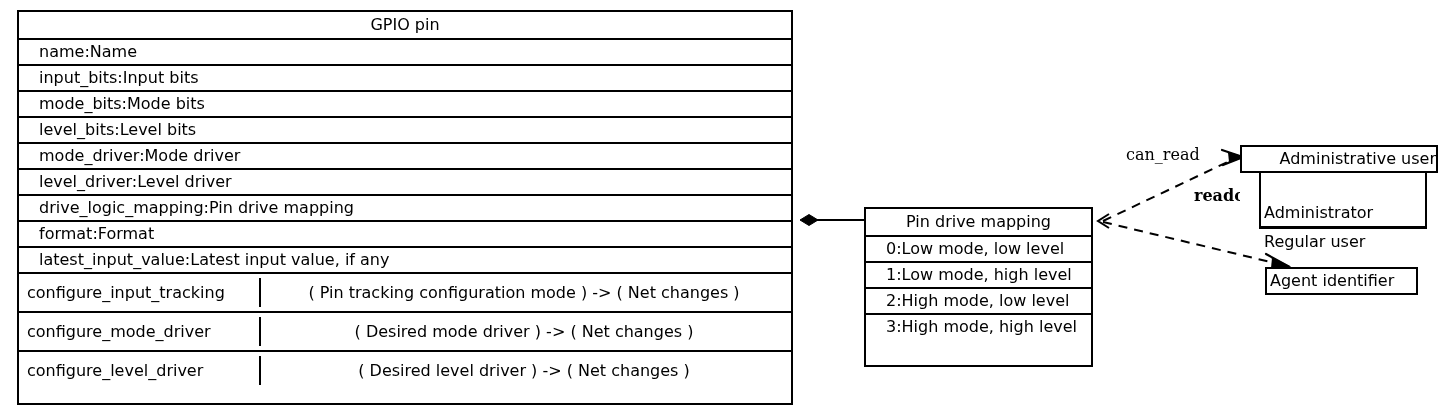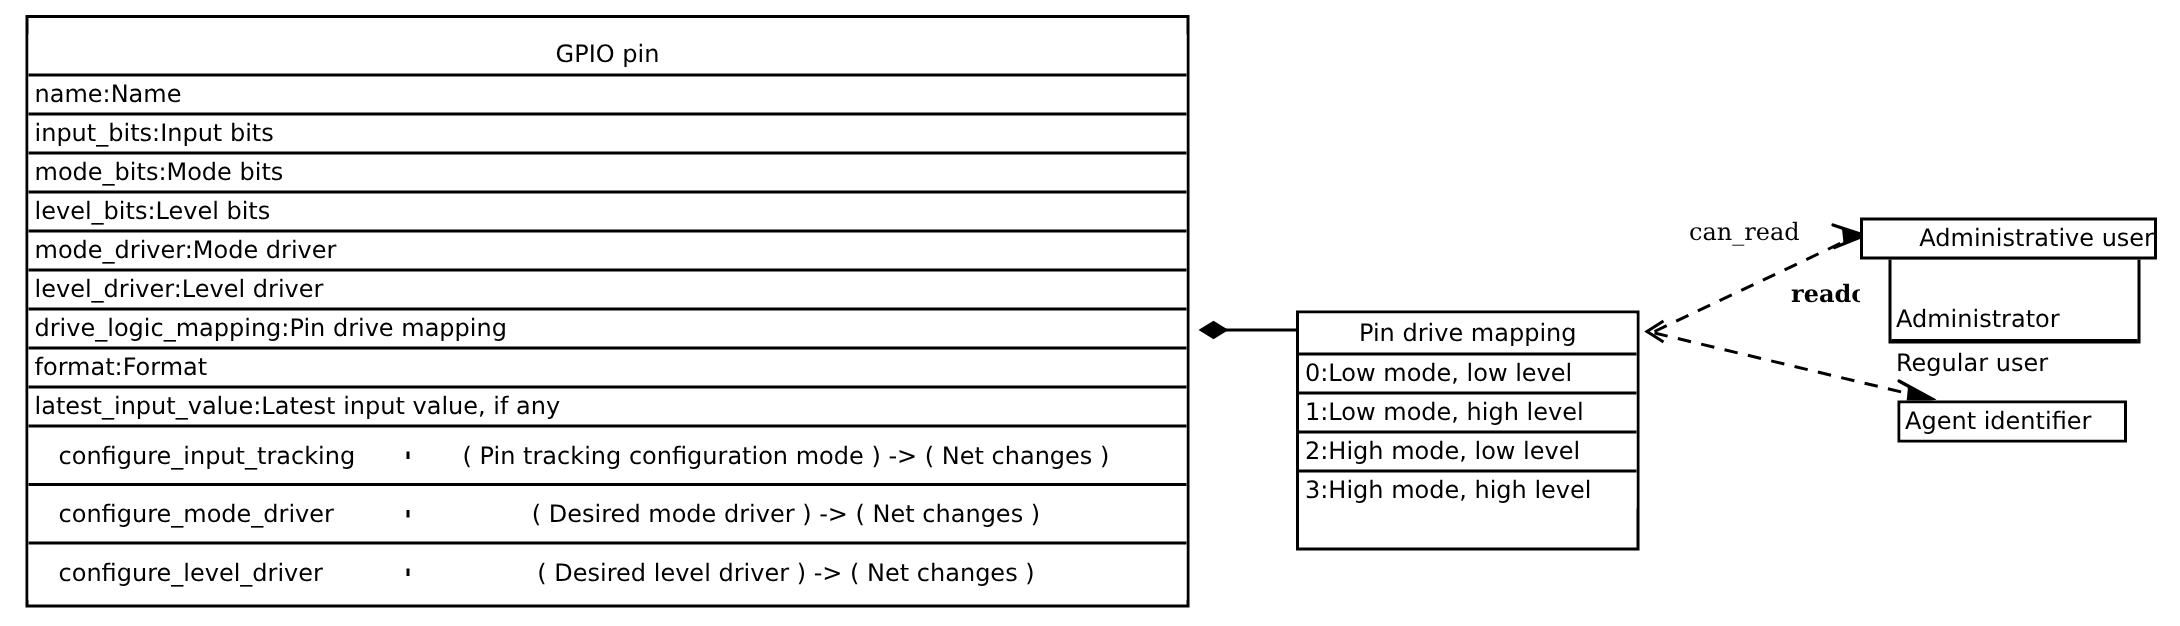--- a/index.html
+++ b/index.html
@@ -33,35 +33,35 @@
     overflow: hidden;
     display: flex;
     align-items: center;
   }
   .uml-row + .uml-row { border-top: 2px solid #000000; }
   .uml-header {
     justify-content: center;
     text-align: center;
   }
   .uml-cell-left {
-    padding-left: 4px;
+    padding-left: 20px;
     text-align: left;
   }
 
   
   #gpio-pin-class {
     left: 17px;
     top: 10px;
     width: 776px;
     height: 395px;
     font-size: 16px;
   }
-  #gpio-pin-class .uml-header { height: 26px; line-height: 26px; font-size: 16px; margin-top: 11px; }
+  #gpio-pin-class .uml-header { height: 26px; line-height: 26px; font-size: 16px; }
   #gpio-pin-class .attr-row   { height: 26px; line-height: 26px; }
-  #gpio-pin-class .op-row     { height: 39px; line-height: 39px; padding: 16px; }
+  #gpio-pin-class .op-row     { height: 39px; line-height: 39px; padding: 4px; }
   #gpio-pin-class .op-name {
     box-sizing: border-box;
     width: 238px;
     min-width: 238px;
     height: 100%;
     display: flex;
     align-items: center;
     padding-left: 4px;
     border-right: 2px solid #000000;
   }

